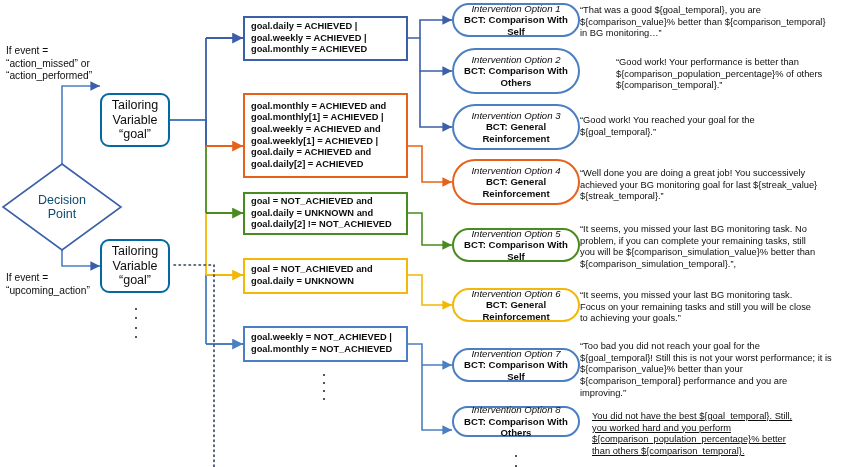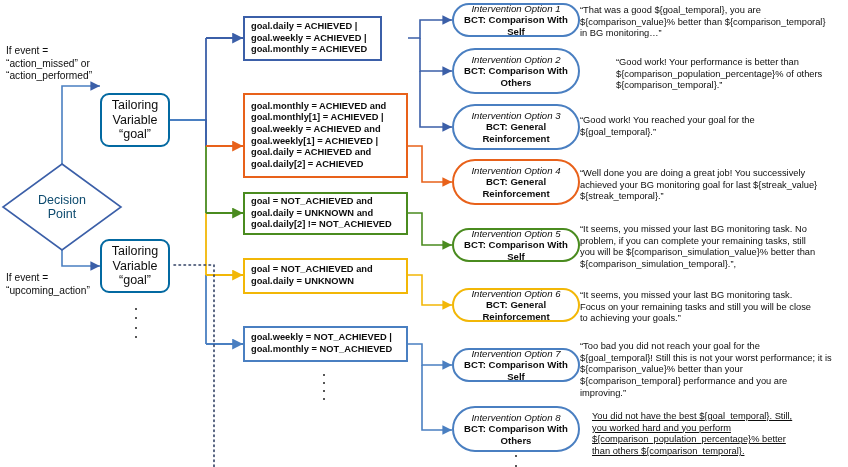--- a/index.html
+++ b/index.html
@@ -136,21 +136,21 @@
     <path d="M174,265 L214,265 L214,467" fill="none" stroke="#2f3f63" stroke-width="1.6" stroke-dasharray="1.5,3.5" stroke-linecap="round"></path>
   </svg>
 
   <div class="vdots dark" style="left:134px;top:308px;width:4px;height:30px;">
     <i></i>
       <i></i>
       <i></i>
       <i></i>
   </div>
 
-  <div class="node cond" style="left:243px;top:16px;width:139px;height:45px;border-color:#3b5fa8;">
+  <div class="node cond" style="left:243px;top:16px;width:165px;height:45px;border-color:#3b5fa8;">
     <span class="ln">goal.daily = ACHIEVED  |</span>
     <span class="ln">goal.weekly = ACHIEVED |</span>
     <span class="ln">goal.monthly = ACHIEVED</span>
   </div>
 
   <div class="node cond" style="left:243px;top:93px;width:165px;height:85px;border-color:#e8611a;">
     <span class="ln">goal.monthly = ACHIEVED and</span>
     <span class="ln">goal.monthly[1] = ACHIEVED |</span>
     <span class="ln">goal.weekly = ACHIEVED and</span>
     <span class="ln">goal.weekly[1] = ACHIEVED |</span>
@@ -212,21 +212,21 @@
   <div class="node opt" style="left:452px;top:288px;width:128px;height:34px;border-color:#f2b707;">
     <span class="o1">Intervention Option 6</span>
     <span class="o2">BCT: General Reinforcement</span>
   </div>
 
   <div class="node opt" style="left:452px;top:348px;width:128px;height:34px;border-color:#4a7fc1;">
     <span class="o1">Intervention Option 7</span>
     <span class="o2">BCT: Comparison With Self</span>
   </div>
 
-  <div class="node opt" style="left:452px;top:406px;width:128px;height:46px;border-color:#4a7fc1;">
+  <div class="node opt" style="left:452px;top:406px;width:128px;height:31px;border-color:#4a7fc1;">
     <span class="o1">Intervention Option 8</span>
     <span class="o2">BCT: Comparison With</span>
     <span class="o2">Others</span>
   </div>
 
   <div class="vdots dark" style="left:514px;top:455px;width:4px;height:12px;">
     <i></i>
       <i></i>
   </div>
 

